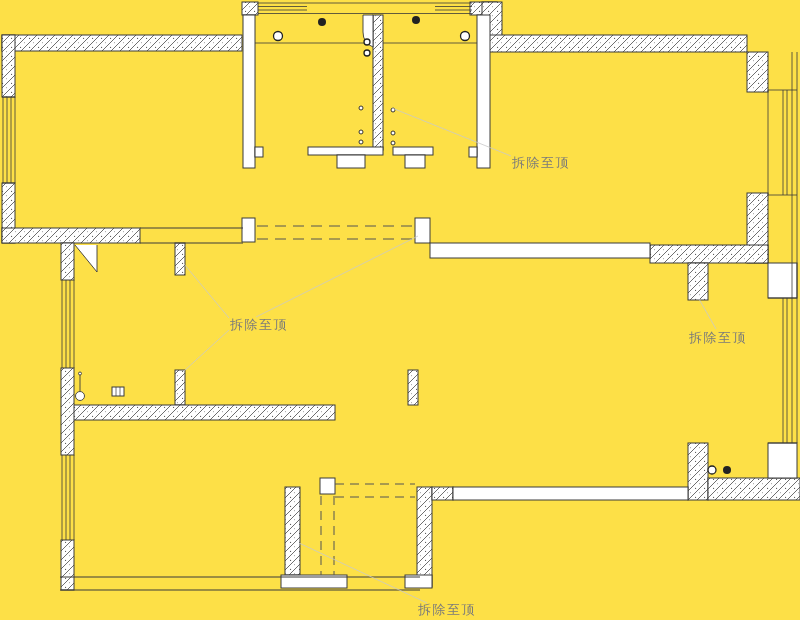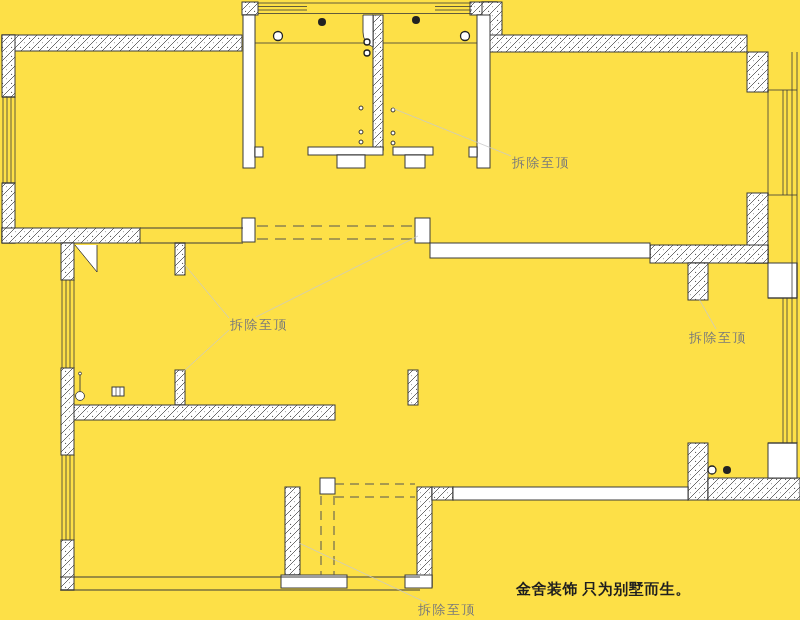--- a/index.html
+++ b/index.html
@@ -212,15 +212,14 @@
       <line x1="299" y1="543" x2="427" y2="603"></line>
     </g>
   </svg>
 
   <div class="anno anno-top">拆除至顶</div>
   <div class="anno anno-left">拆除至顶</div>
   <div class="anno anno-beam">拆除至顶</div>
   <div class="anno anno-bottom">拆除至顶</div>
 
 
-  <div class="tagline">金舍装饰 只为别墅而生。</div>
 
 </div>
 
 </body></html>

